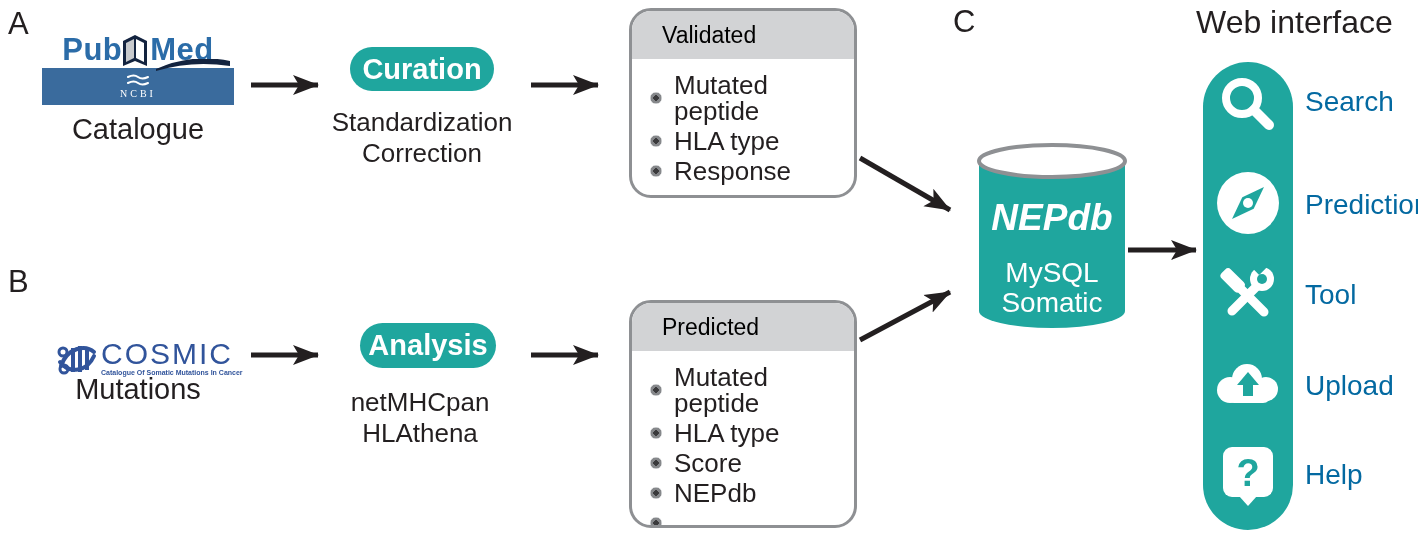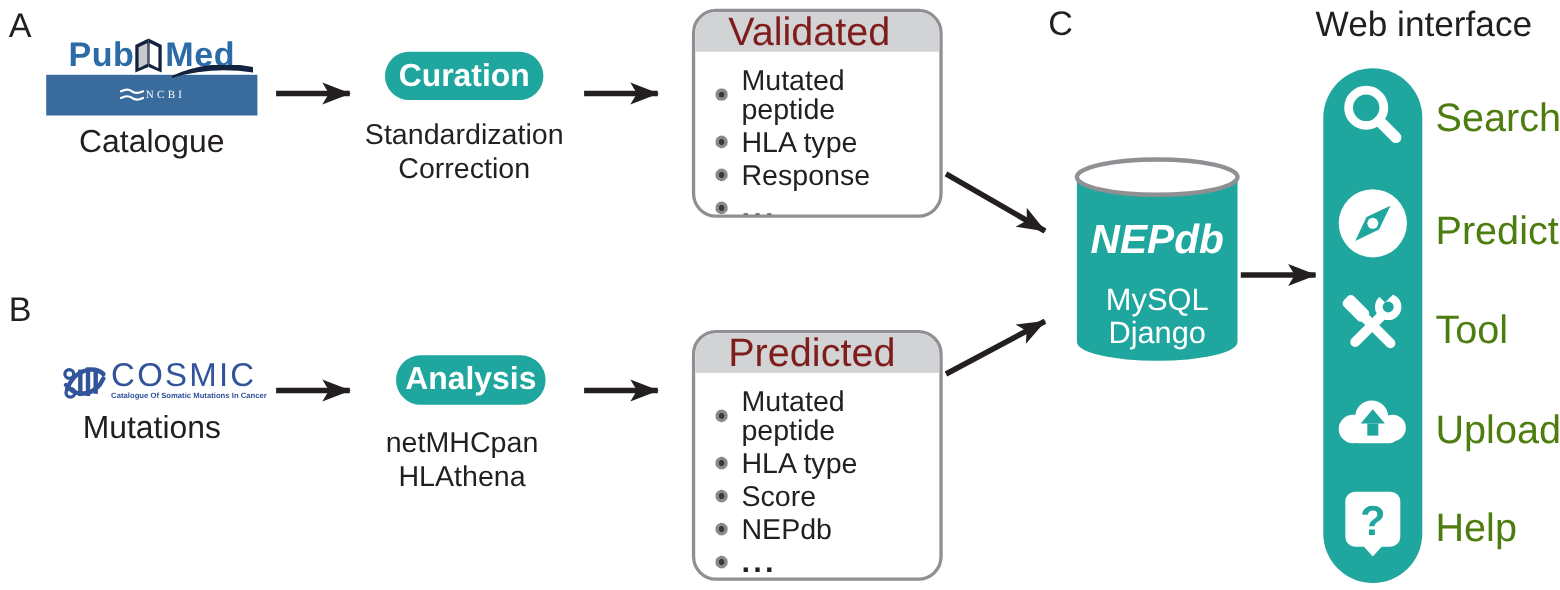--- a/index.html
+++ b/index.html
@@ -14,50 +14,50 @@
   .subtext { font-size:26px; line-height:31px; text-align:center; }
   .pill {
     background:#1fa69e; color:#ffffff; border-radius:24px;
     display:flex; align-items:center; justify-content:center; font-size:29px;font-weight:bold;
   }
   
   .infobox {
     background:#ffffff; border:3px solid #8e9093; border-radius:22px; overflow:hidden;
   }
   .infobox .hd {
-    background:#d2d3d5; height:36px; display:flex; align-items:center;
-    padding-left:30px; font-size:36px; color:#7f1d1d;
+    background:#d2d3d5; height:48px; display:flex; align-items:center;
+    padding-left:30px; font-size:23px; color:#000000;
   }
   .infobox .bd { padding:13px 16px 0 18px; display:flex; flex-direction:column; gap:4px; }
   .row26 { display:flex; align-items:center; gap:12px; font-size:26px; line-height:26px; }
   .bullet {
     flex:0 0 auto; width:12px; height:12px; border-radius:50%;
     background:radial-gradient(circle at 50% 50%, #3a3a3c 0 30%, #86888b 32% 62%, #c2c4c6 64% 100%);
   }
   .dots { font-weight:bold; font-size:28px; letter-spacing:3px; }
   
   .pubmed { width:192px; }
   .pubmed-top { position:relative; height:36px; display:flex; align-items:center; justify-content:center; }
   .pubmed-word { font-size:31px; font-weight:bold; color:#2b6ca8; letter-spacing:0.5px;text-align:right; }
   .ncbi-bar {
-    height:37px; background:#3a6b9d; display:flex; flex-direction:row;
+    height:37px; background:#3a6b9d; display:flex; flex-direction:column;
     align-items:center; justify-content:center; gap:1px;
   }
   .ncbi-word { color:#ffffff; font-family:"Liberation Serif", serif; font-size:10px; letter-spacing:3px; }
   
-  .cosmic-row { display:flex; align-items:flex-start; gap:4px; }
+  .cosmic-row { display:flex; align-items:flex-start; gap:4px;margin-top:12px; }
   .cosmic-name { font-size:30px; letter-spacing:2px; color:#31549b; line-height:28px; }
   .cosmic-tag { font-size:7px; font-weight:bold; color:#31549b; white-space:nowrap; margin-top:1px; }
   
   .cyl-text { position:absolute; width:100%; text-align:center; color:#ffffff; }
   .cyl-name { font-size:37px; font-weight:bold; font-style:italic; }
   .cyl-sub { font-size:28px; }
   
   .webbar { background:#1fa69e; border-radius:45px; }
-  .weblabel { font-size:36px; color:#4d7c0f; }
+  .weblabel { font-size:28px; color:#0369a1; }
 </style>
 </head>
 <body>
 
 <div class="canvas">
 
   <svg width="0" height="0" style="position:absolute">
     <defs>
       <marker id="ah" markerUnits="userSpaceOnUse" markerWidth="28" markerHeight="22" refX="25" refY="11" orient="auto">
         <path d="M0 1 L26 11 L0 21 L6 11 Z" fill="#231f20"></path>
@@ -199,21 +199,21 @@
     <line x1="6" y1="58" x2="96" y2="10" stroke="#231f20" stroke-width="5" marker-end="url(#ah)"></line>
   </svg>
 
   <div class="abs" style="left:976px;top:141px;width:152px;height:192px">
     <svg width="152" height="192" viewBox="0 0 152 192">
       <path d="M3 20 L3 170 A73 17 0 0 0 149 170 L149 20 Z" fill="#1fa69e"></path>
       <ellipse cx="76" cy="20" rx="73" ry="16" fill="#ffffff" stroke="#8e9093" stroke-width="4"></ellipse>
     </svg>
     <div class="cyl-text cyl-name" style="top:56px">NEPdb</div>
     <div class="cyl-text cyl-sub" style="top:116px">MySQL</div>
-    <div class="cyl-text cyl-sub" style="top:146px">Django</div>
+    <div class="cyl-text cyl-sub" style="top:146px">Somatic</div>
   </div>
 
   <svg class="abs" style="left:1124px;top:235px" width="78" height="30">
     <line x1="4" y1="15" x2="72" y2="15" stroke="#231f20" stroke-width="5" marker-end="url(#ah)"></line>
   </svg>
 
   <div class="abs plabel" style="left:1196px;top:4px;font-size:32px">Web interface</div>
 
   <div class="abs webbar" style="left:1203px;top:62px;width:90px;height:468px">
 

